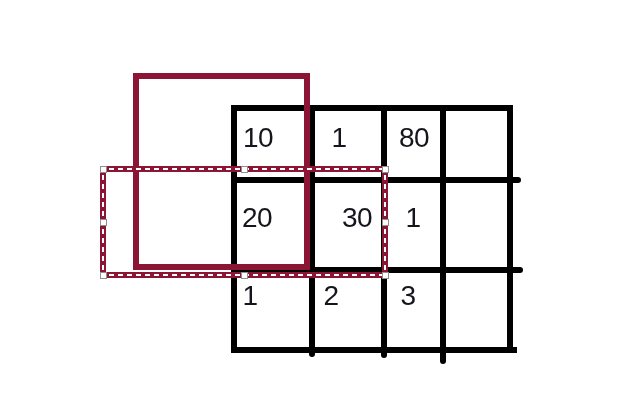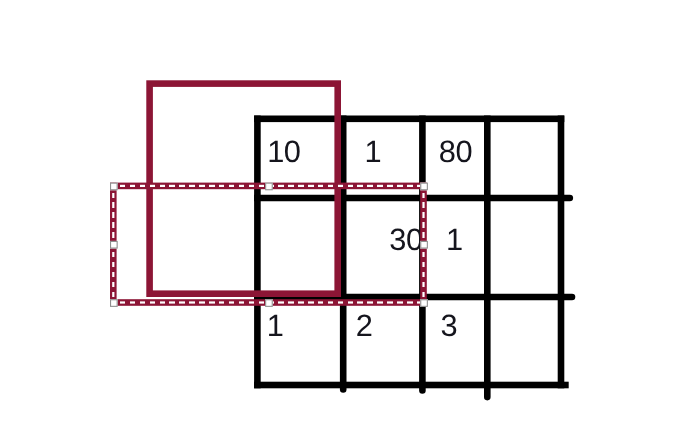--- a/index.html
+++ b/index.html
@@ -112,21 +112,21 @@
     font-size: 28px;
     line-height: 28px;
     color: var(--text);
     z-index: 2;
     letter-spacing: -0.5px;
   }
   #n-r0c0 { left: 228px; top: 124px; }
   #n-r0c1 { left: 309px; top: 124px; }
   #n-r0c2 { left: 384px; top: 124px; }
   #n-r1c0 { left: 227px; top: 204px; }
-  #n-r1c1 { left: 320px; top: 204px; padding-left: 19px; }
+  #n-r1c1 { left: 308px; top: 204px; padding-left: 19px; }
   #n-r1c2 { left: 383px; top: 204px; }
   #n-r2c0 { left: 220px; top: 282px; }
   #n-r2c1 { left: 301px; top: 282px; }
   #n-r2c2 { left: 378px; top: 282px; }
 </style>
 </head>
 <body>
 
 <div class="canvas">
 
@@ -137,20 +137,21 @@
   <div class="gl gv" id="v4"></div>
 
   <div class="gl gh" id="h0"></div>
   <div class="gl gh" id="h1"></div>
   <div class="gl gh" id="h2"></div>
   <div class="gl gh" id="h3"></div>
 
   <div class="num" id="n-r0c0">10</div>
   <div class="num" id="n-r0c1">1</div>
   <div class="num" id="n-r0c2">80</div>
+  <div class="num" id="n-r1c0">20</div>
   <div class="num" id="n-r1c1">30</div>
   <div class="num" id="n-r1c2">1</div>
   <div class="num" id="n-r2c0">1</div>
   <div class="num" id="n-r2c1">2</div>
   <div class="num" id="n-r2c2">3</div>
 
   <div class="shape-rect"></div>
 
   <div class="sel-edge sel-h" id="sel-top"></div>
   <div class="sel-edge sel-h" id="sel-bottom"></div>

